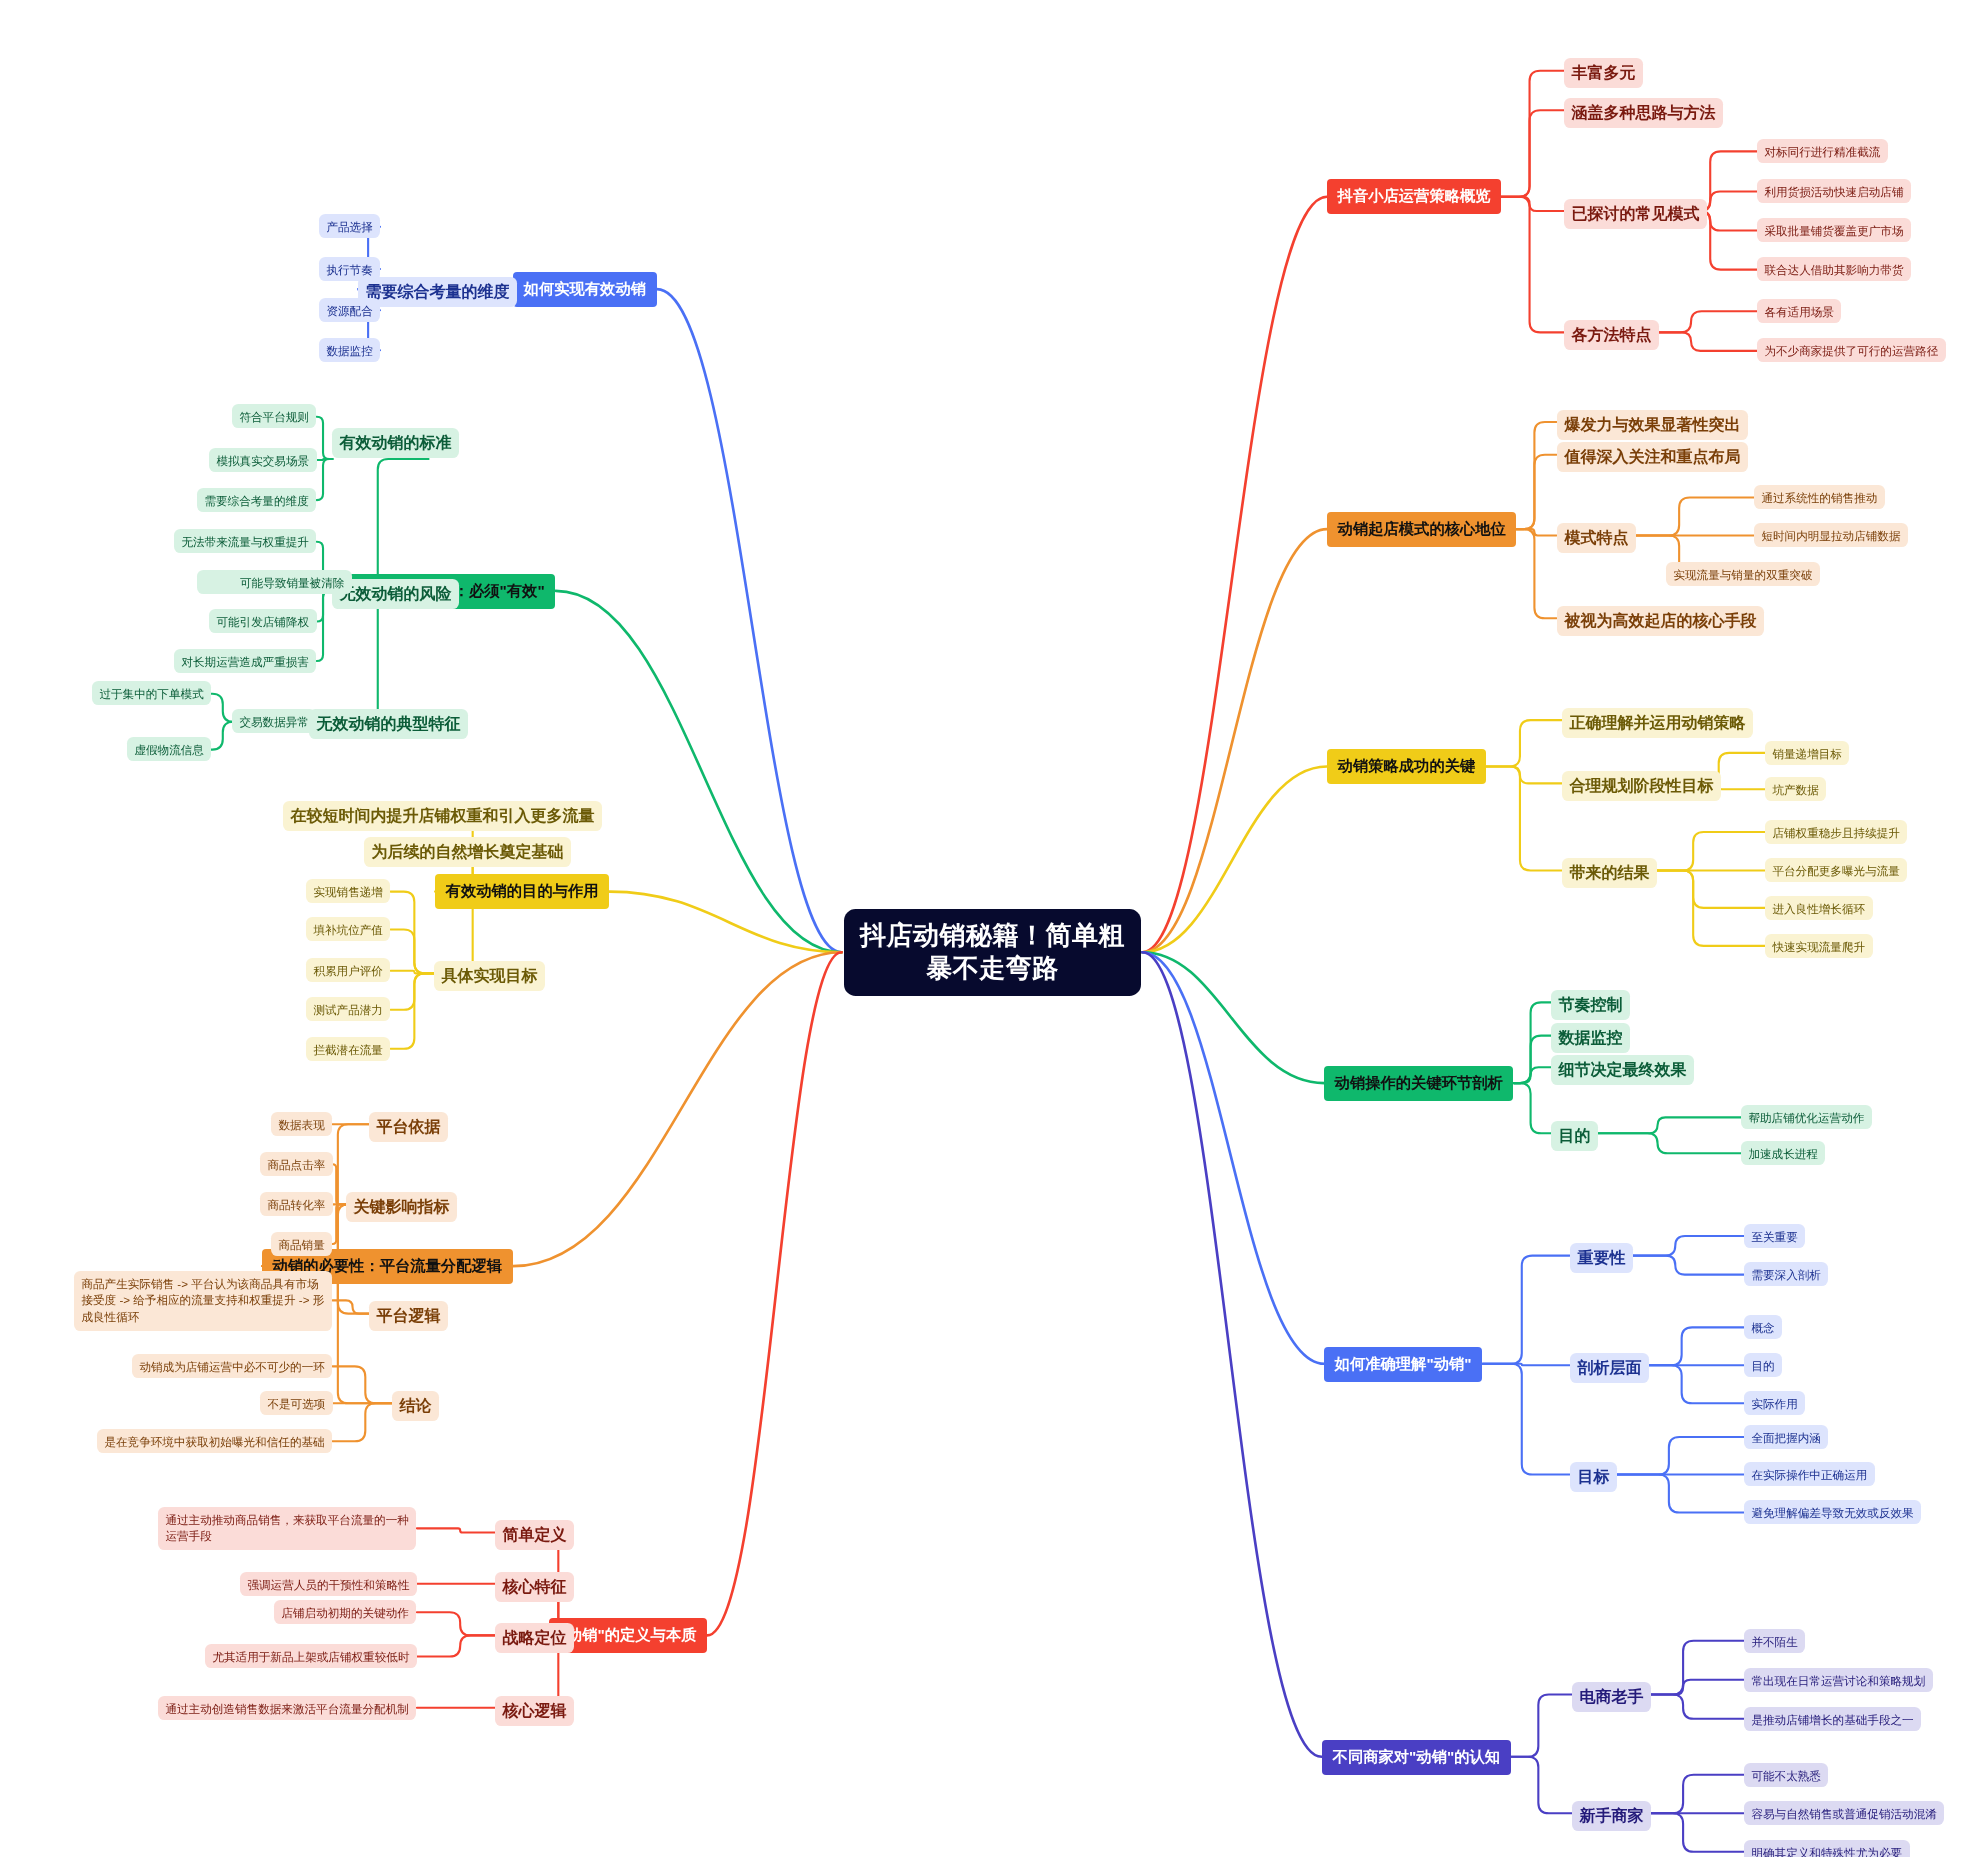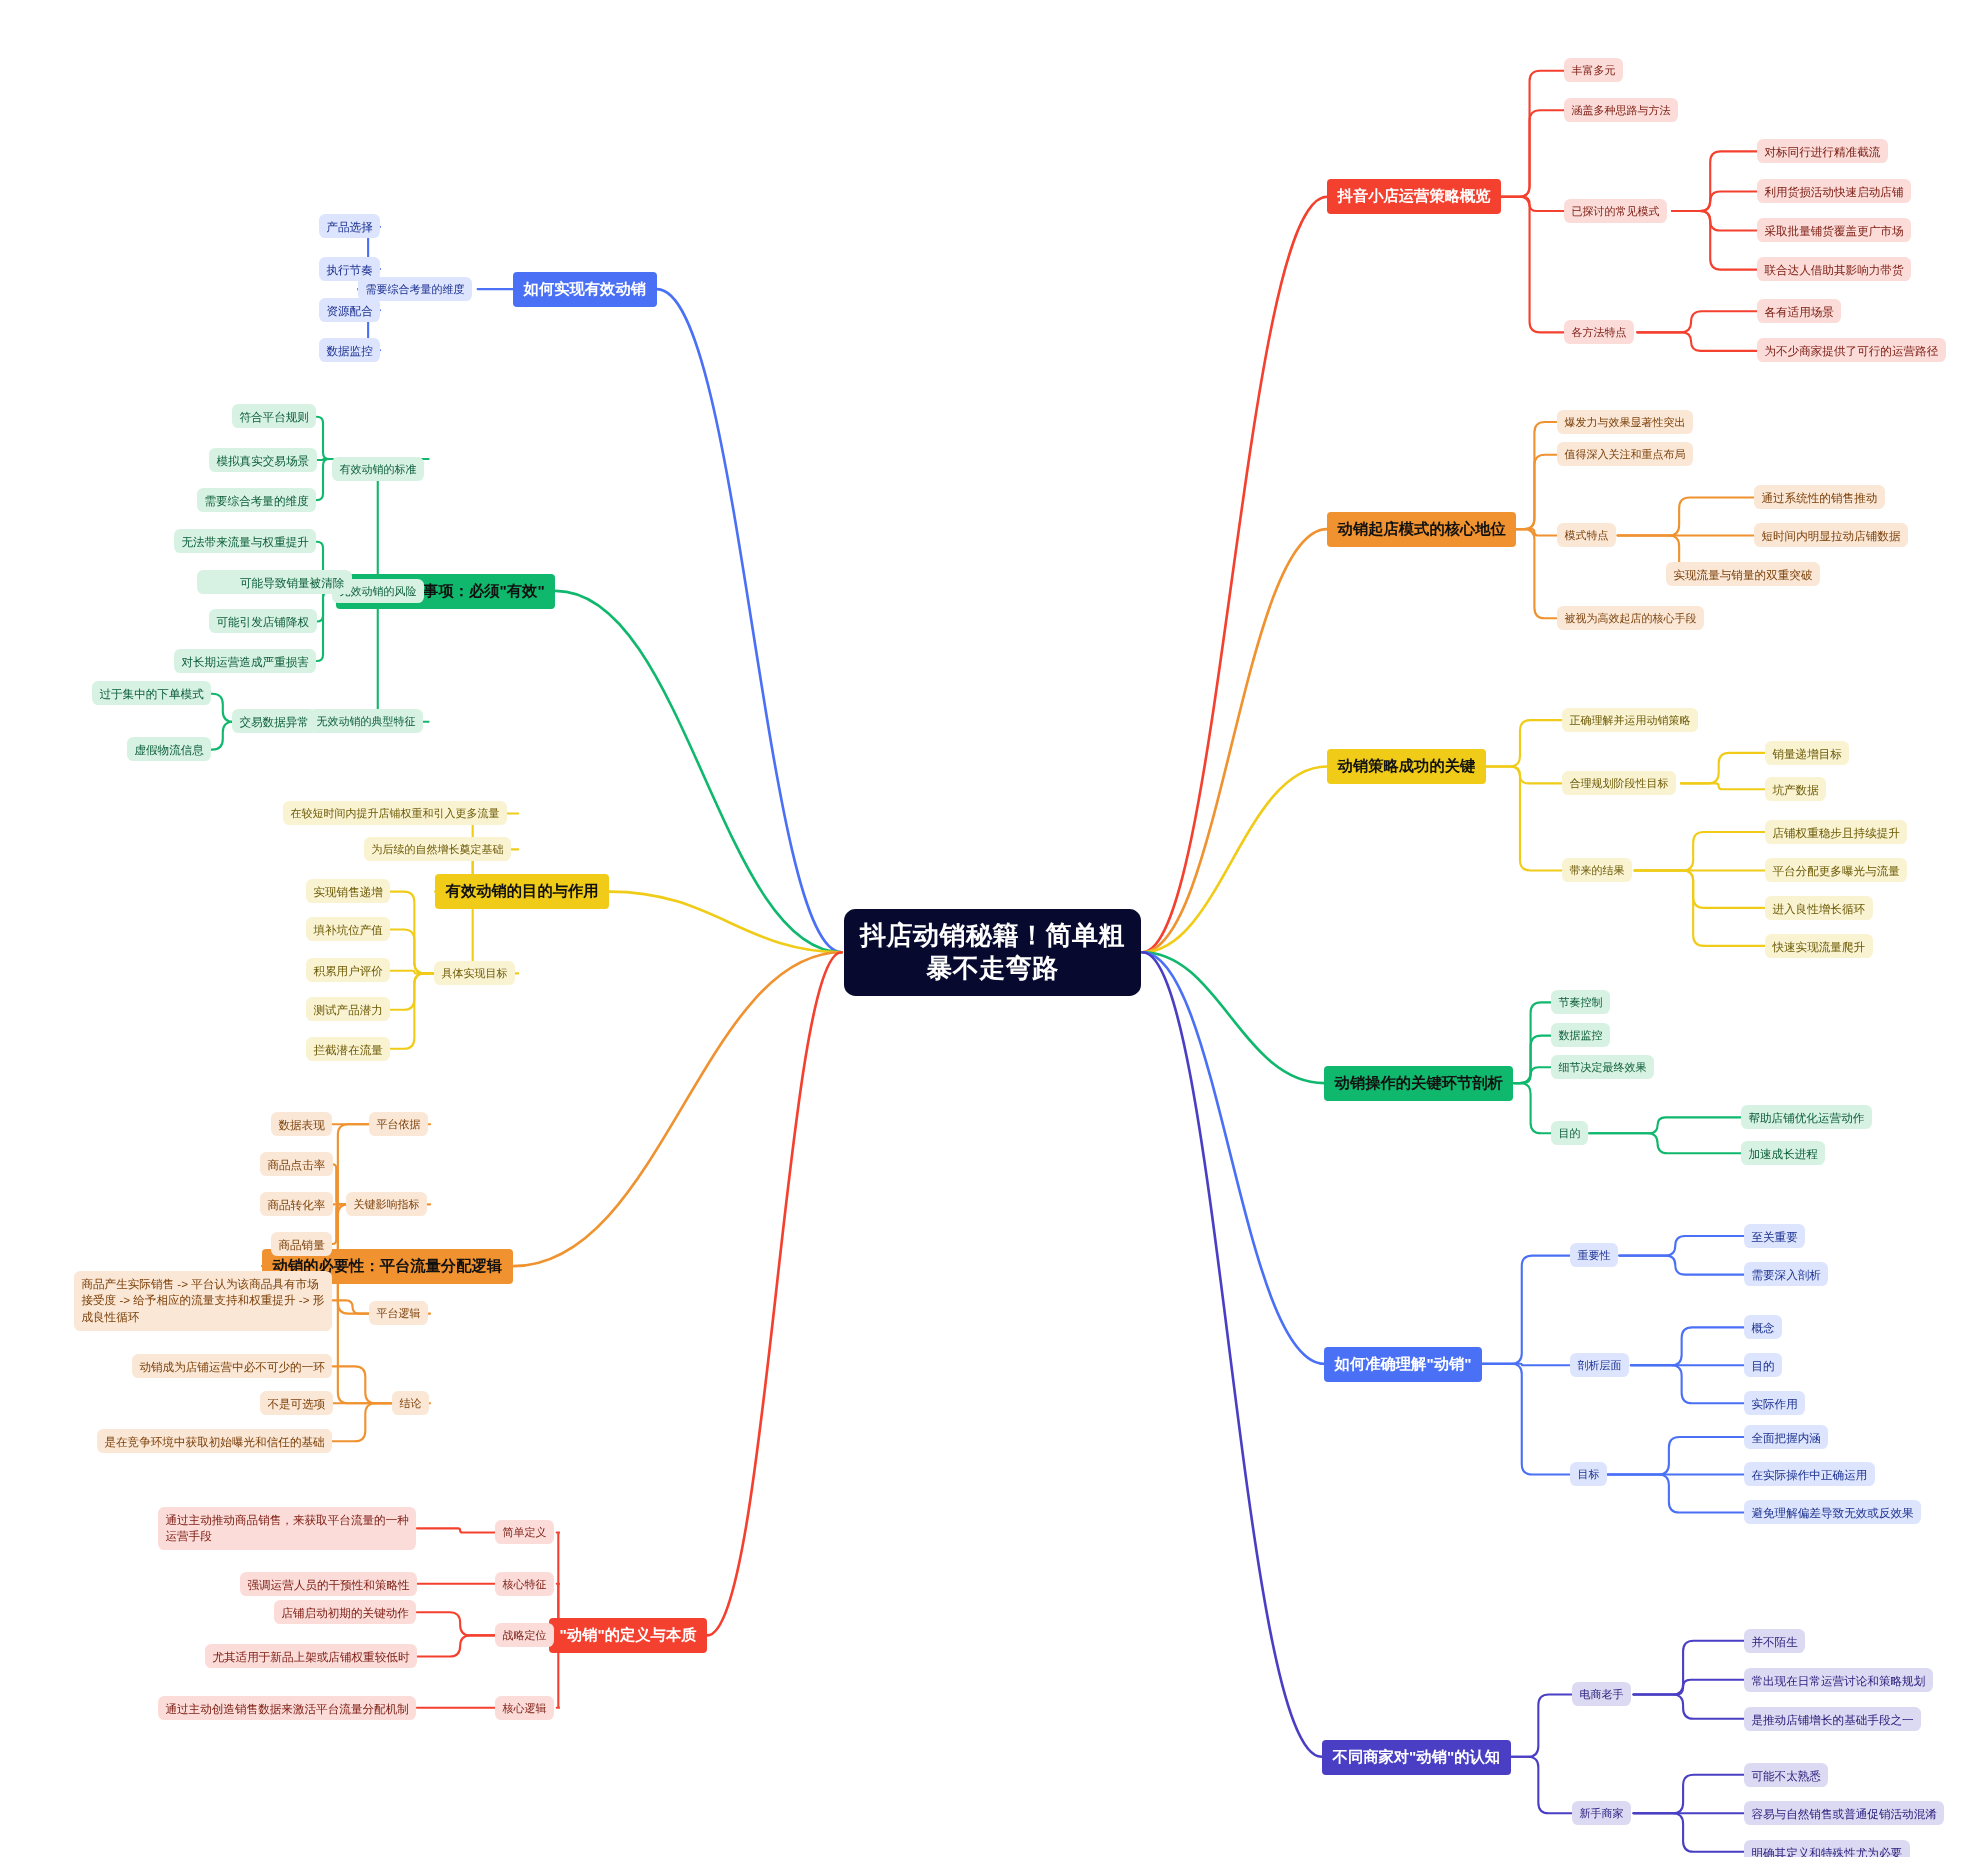--- a/index.html
+++ b/index.html
@@ -32,21 +32,21 @@
   }
   
   .l1 { font-size:15.3px; font-weight:700; border-radius:4px; padding:7.4px 10.6px; }
   .l1.red    { background:#f4402f; color:#ffffff; }
   .l1.orange { background:#ef922f; color:#111111; }
   .l1.yellow { background:#f0cc18; color:#111111; }
   .l1.green  { background:#0fb86c; color:#111111; }
   .l1.blue   { background:#4a70f5; color:#ffffff; }
   .l1.purple { background:#4a3fc4; color:#ffffff; }
   
-  .l2 { font-size:11px; font-weight:400; border-radius:6.3px; padding:4.7px 7.4px; }
+  .l2 { font-size:16px; font-weight:700; border-radius:6.3px; padding:4.7px 7.4px; }
   .l2.red    { background:#fbdcd8; color:#7a1a10; }
   .l2.orange { background:#fbe7d6; color:#7a3f08; }
   .l2.yellow { background:#faf3d2; color:#6b5a06; }
   .l2.green  { background:#d7f2e3; color:#0b5c38; }
   .l2.blue   { background:#dde4fd; color:#1c3190; }
   .l2.purple { background:#dcdaf2; color:#241b7a; }
   
   .l3 { font-size:11.6px; font-weight:400; border-radius:6.3px; padding:4.7px 7.4px; }
   .l3.red    { background:#fbdcd8; color:#7a1a10; }
   .l3.orange { background:#fbe7d6; color:#7a3f08; }
@@ -229,21 +229,21 @@
       <div class="node l3 purple" style="left: 1744px; top: 1763px;">可能不太熟悉</div>
       <div class="node l3 purple" style="left: 1744px; top: 1801px;">容易与自然销售或普通促销活动混淆</div>
       <div class="node l3 purple" style="left: 1744px; top: 1840px;">明确其定义和特殊性尤为必要</div>
       <div class="node l1 blue" style="left: 513px; top: 272px;">如何实现有效动销</div>
       <div class="node l2 blue" style="left: 358px; top: 277px;">需要综合考量的维度</div>
       <div class="node l3 blue" style="left: 319px; top: 214px;">产品选择</div>
       <div class="node l3 blue" style="left: 319px; top: 257px;">执行节奏</div>
       <div class="node l3 blue" style="left: 319px; top: 298px;">资源配合</div>
       <div class="node l3 blue" style="left: 319px; top: 338px;">数据监控</div>
       <div class="node l1 green" style="left: 336px; top: 574px;">动销的注意事项：必须"有效"</div>
-      <div class="node l2 green" style="left: 332px; top: 457px; text-align: center;">有效动销的标准</div>
+      <div class="node l2 green" style="left: 332px; top: 428px; text-align: center;">有效动销的标准</div>
       <div class="node l3 green" style="left: 232px; top: 404px;">符合平台规则</div>
       <div class="node l3 green" style="left: 209px; top: 448px;">模拟真实交易场景</div>
       <div class="node l3 green" style="left: 197px; top: 488px;">需要综合考量的维度</div>
       <div class="node l2 green" style="left: 332px; top: 579px;">无效动销的风险</div>
       <div class="node l3 green" style="left: 174px; top: 529px;">无法带来流量与权重提升</div>
       <div class="node l3 green" style="left: 197px; top: 570px; padding-left: 43px;">可能导致销量被清除</div>
       <div class="node l3 green" style="left: 209px; top: 609px;">可能引发店铺降权</div>
       <div class="node l3 green" style="left: 174px; top: 649px;">对长期运营造成严重损害</div>
       <div class="node l2 green" style="left: 309px; top: 709px;">无效动销的典型特征</div>
       <div class="node l3 green" style="left: 232px; top: 709px;">交易数据异常</div>

